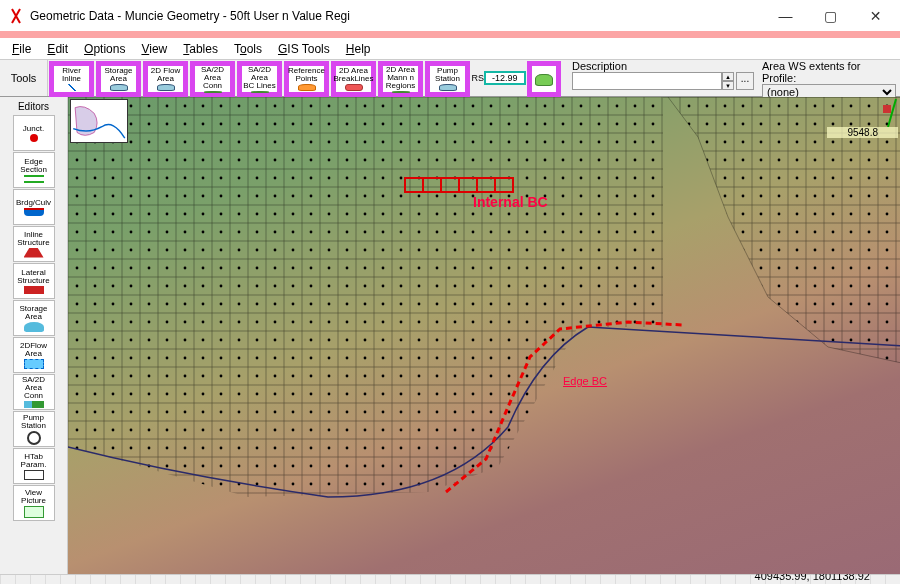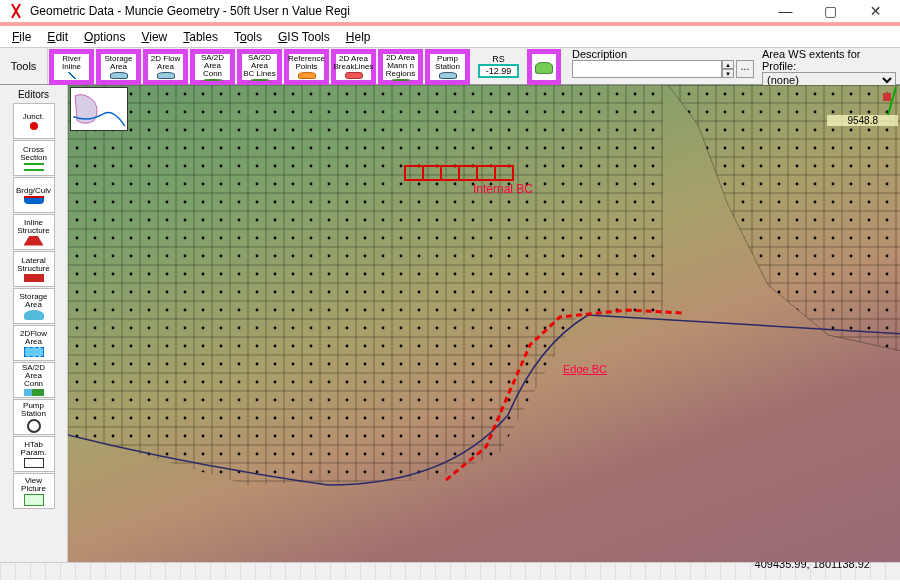--- a/index.html
+++ b/index.html
@@ -1,19 +1,19 @@
 <!DOCTYPE html>
 <html><head>
 <meta charset="utf-8">
 <style>
   * { box-sizing: border-box; margin: 0; padding: 0; font-family: "Segoe UI", Tahoma, sans-serif; }
   body { width: 900px; height: 584px; background: #fff; overflow: hidden; position: relative; }
 
   
-  .titlebar { height: 26px; background: #fff; display: flex; align-items: center; padding: 0 2px 0 8px; border-bottom: 4px solid #fca5a5; }
+  .titlebar { height: 38px; background: #fff; display: flex; align-items: center; padding: 0 2px 0 8px; border-bottom: 7px solid #fca5a5; }
   .titlebar .appicon { width: 16px; height: 16px; margin-right: 6px; position: relative; }
   .titlebar .appicon::before, .titlebar .appicon::after { content:""; position:absolute; background:#d00; width:2px; height:16px; left:7px; top:0; }
   .titlebar .appicon::before { transform: rotate(30deg); }
   .titlebar .appicon::after { transform: rotate(-30deg); }
   .titlebar .title { flex: 1; font-size: 12px; color: #000; }
   .winbtns { display: flex; }
   .winbtn { width: 45px; height: 28px; display:flex; align-items:center; justify-content:center; font-size:14px; color:#333; }
 
   
   .menubar { height: 21px; display:flex; align-items:center; padding: 0 4px; font-size:12px; }
@@ -22,21 +22,21 @@
 
   
   .toprow { height: 38px; display:flex; align-items:stretch; border-top:1px solid #ccc; border-bottom:1px solid #999; background:#f0f0f0; }
   .toolslabel { width:48px; font-size:11px; display:flex; align-items:center; justify-content:center; border-right:1px solid #ccc; }
   .toolbtn { width:45px; height:36px; margin:1px 1px; background:#fff; border:5px solid #d946ef; display:flex; flex-direction:column; align-items:center; justify-content:center; font-size:8px; line-height:8px; text-align:center; padding:1px; }
   .toolbtn .ticon { width:18px; height:12px; margin-top:1px; border:1px solid #357; background:#9cd; border-radius:40% 40% 20% 20%; }
   .toolbtn .ticon.orange{ background:#f93; border-color:#c60;}
   .toolbtn .ticon.green{ background:#7c5; border-color:#483;}
   .toolbtn .ticon.red{ background:#e55; border-color:#a33; border-radius:3px;}
   .toolbtn .ticon.line{ background:linear-gradient(45deg,transparent 45%,#06c 45%,#06c 55%,transparent 55%); border:none;}
-  .rs-group { display:flex; flex-direction:column; align-items:center; justify-content:center; width:55px; font-size:9px;}
+  .rs-group { display:flex; flex-direction:row; align-items:center; justify-content:center; width:55px; font-size:9px;}
   .rs-group .rsval { border:2px solid #14b8a6; background:#fff; padding:0 6px; font-size:9px;}
   .spacer { width:6px; }
   .desc-group { display:flex; flex-direction:column; padding:0 4px; font-size:11px; }
   .desc-group .lbl { font-size:11px; }
   .desc-group .row { display:flex; align-items:center; }
   .desc-group input { width:150px; height:18px; font-size:11px; border:1px solid #999; }
   .desc-group .upd { width:12px; display:flex; flex-direction:column; }
   .desc-group .upd div { height:9px; border:1px solid #999; font-size:7px; text-align:center; line-height:7px;}
   .desc-group .dots { width:18px; height:18px; border:1px solid #999; margin-left:2px; text-align:center; font-size:10px;}
   .profile-group { display:flex; flex-direction:column; padding:0 4px; font-size:11px; flex:1;}
@@ -58,21 +58,21 @@
   .sicon.conn{ background:linear-gradient(90deg,#5bd 40%,#393 40%); height:10px;}
   .sicon.pump{ width:14px;height:14px;border-radius:50%;border:2px solid #333;}
   .sicon.htab{ border:1px solid #333; height:10px;}
   .sicon.pic{ background:#dfd; height:12px; border:1px solid #393;}
 
   
   .canvas { flex:1; position:relative; overflow:hidden; background:linear-gradient(160deg,#6a9a6a 0%, #7aa06a 20%, #a8a06a 45%, #b89070 60%, #a07070 75%, #9a6a75 100%); }
   .inset { position:absolute; left:2px; top:2px; width:58px; height:44px; background:#fff; border:1px solid #333; }
   .inset svg { width:100%; height:100%; }
   .grid { position:absolute; inset:0; }
-  .label-ibc { position:absolute; left:405px; top:97px; font-size:12px; color:#f04; font-weight:400;}
+  .label-ibc { position:absolute; left:405px; top:97px; font-size:14px; color:#f04; font-weight:700;}
   .label-ebc { position:absolute; left:495px; top:278px; font-size:11px; color:#f04; font-weight:500;text-decoration:underline;}
   .coord-tag { position:absolute; right:2px; top:30px; font-size:10px; background:rgba(255,255,200,.7); padding:0 20px;}
   .ibc-box { position:absolute; left:336px; top:80px; width:110px; height:16px; border:2px solid #d00; display:flex;}
   .ibc-box div{ flex:1; border-right:2px solid #d00;}
   .ibc-box div:last-child{border-right:none;}
 
   
   .statusbar { height:18px; border-top:1px solid #ccc; display:flex; align-items:center; justify-content:flex-end; padding:0 30px 16px 4px; font-size:11px; background:#f0f0f0;
     background-image: repeating-linear-gradient(90deg,#ddd 0,#ddd 1px,transparent 1px,transparent 15px); }
 </style>
@@ -179,21 +179,21 @@
 
 <div class="mainrow">
   <div class="sidebar">
     <div class="edlbl">Editors</div>
     <div id="editors-host">
         <div class="sbtn">
           <div>Junct.</div>
           <div class="sicon dot"></div>
         </div>
         <div class="sbtn">
-          <div>Cross</div>
+          <div>Edge</div>
           <div>Section</div>
           <div class="sicon xs"></div>
         </div>
         <div class="sbtn">
           <div>Brdg/Culv</div>
           <div class="sicon brg"></div>
         </div>
         <div class="sbtn">
           <div>Inline</div>
           <div>Structure</div>

